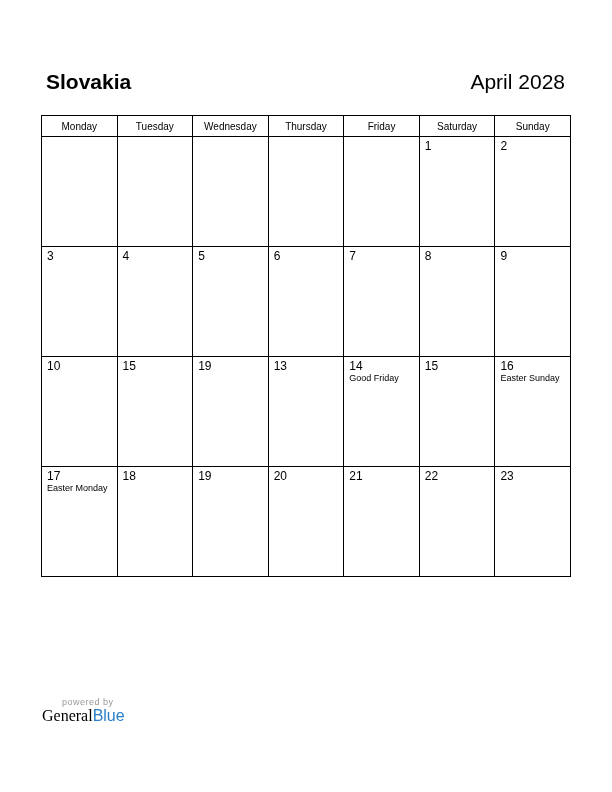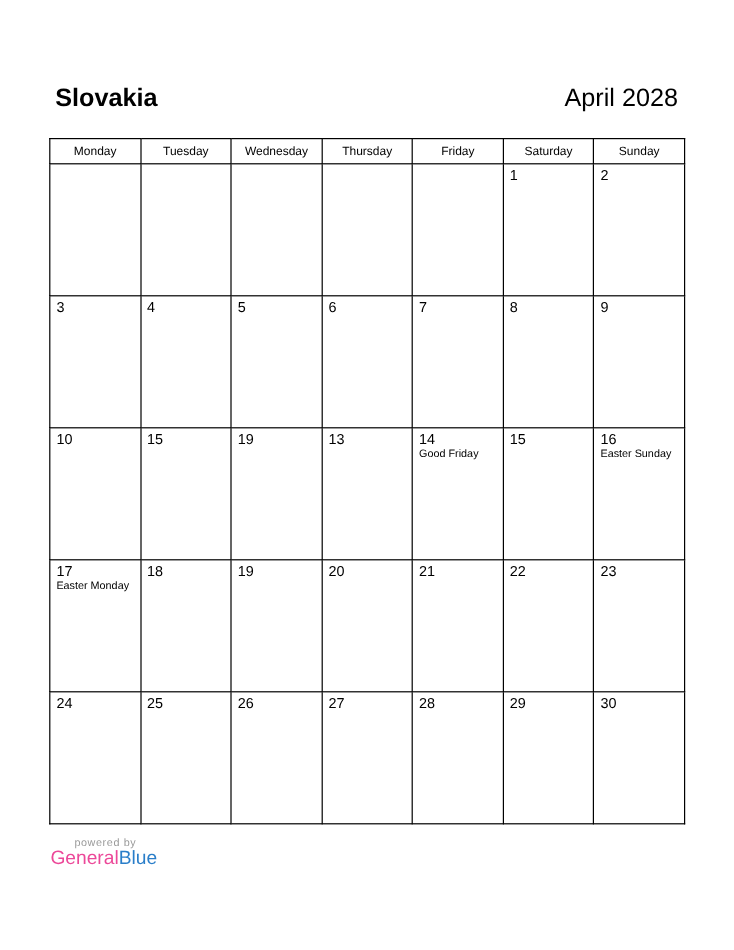--- a/index.html
+++ b/index.html
@@ -8,21 +8,21 @@
   .month { position:absolute; right:47px; top:70px; font-size:21px; font-weight:normal; }
   table.cal { position:absolute; left:41px; top:115px; width:530px; border-collapse:collapse; table-layout:fixed; }
   table.cal th, table.cal td { border:1px solid #000; padding:0; }
   table.cal th { height:20px; font-size:10px; font-weight:normal; vertical-align:middle; }
   table.cal td { height:109px; vertical-align:top; }
   .daynum { display:block; font-size:12px; padding:2px 0 0 5px; line-height:14px; }
   .holiday { display:block; font-size:9px; padding:0 0 0 5px; line-height:11px; }
   .footer { position:absolute; left:42px; top:697px; }
   .powered { font-size:9px; color:#999; letter-spacing:0.5px;padding-left:20px; }
   .brand { font-size:16px; line-height:18px; }
-  .brand .g { color:#ec4899; }
+  .brand .g { color:#000000;font-family:Liberation Serif, serif; }
   .brand .b { color:#2a7ec9;text-align:center; }
 </style>
 </head>
 <body>
 
 <div class="country">Slovakia</div>
 <div class="month">April 2028</div>
 
 <table class="cal">
   <thead>
@@ -125,43 +125,20 @@
         <td>
           <span class="daynum">21</span>
         </td>
         <td>
           <span class="daynum">22</span>
         </td>
         <td>
           <span class="daynum">23</span>
         </td>
       </tr>
-      <tr>
-        <td>
-          <span class="daynum">24</span>
-        </td>
-        <td>
-          <span class="daynum">25</span>
-        </td>
-        <td>
-          <span class="daynum">26</span>
-        </td>
-        <td>
-          <span class="daynum">27</span>
-        </td>
-        <td>
-          <span class="daynum">28</span>
-        </td>
-        <td>
-          <span class="daynum">29</span>
-        </td>
-        <td>
-          <span class="daynum">30</span>
-        </td>
-      </tr>
     </tbody>
 </table>
 
 <div class="footer">
   <div class="powered">powered by</div>
   <div class="brand">
     <span class="g">General</span><span class="b">Blue</span>
   </div>
 </div>
 

